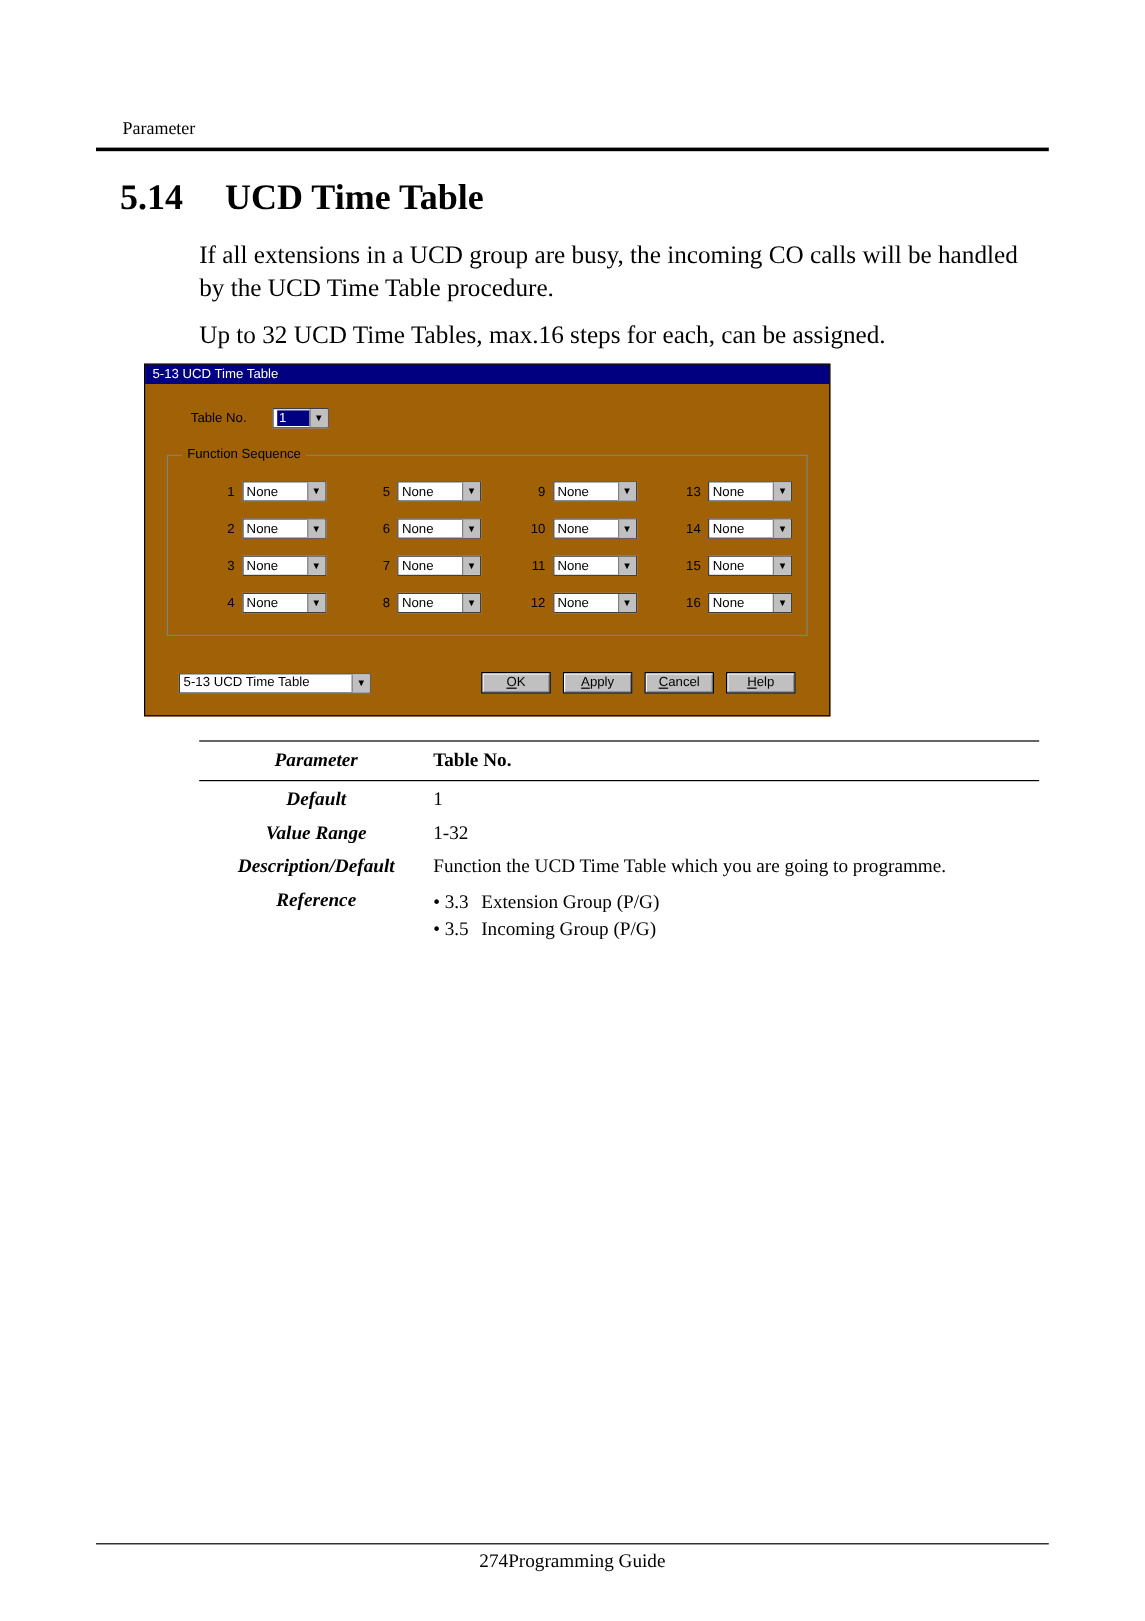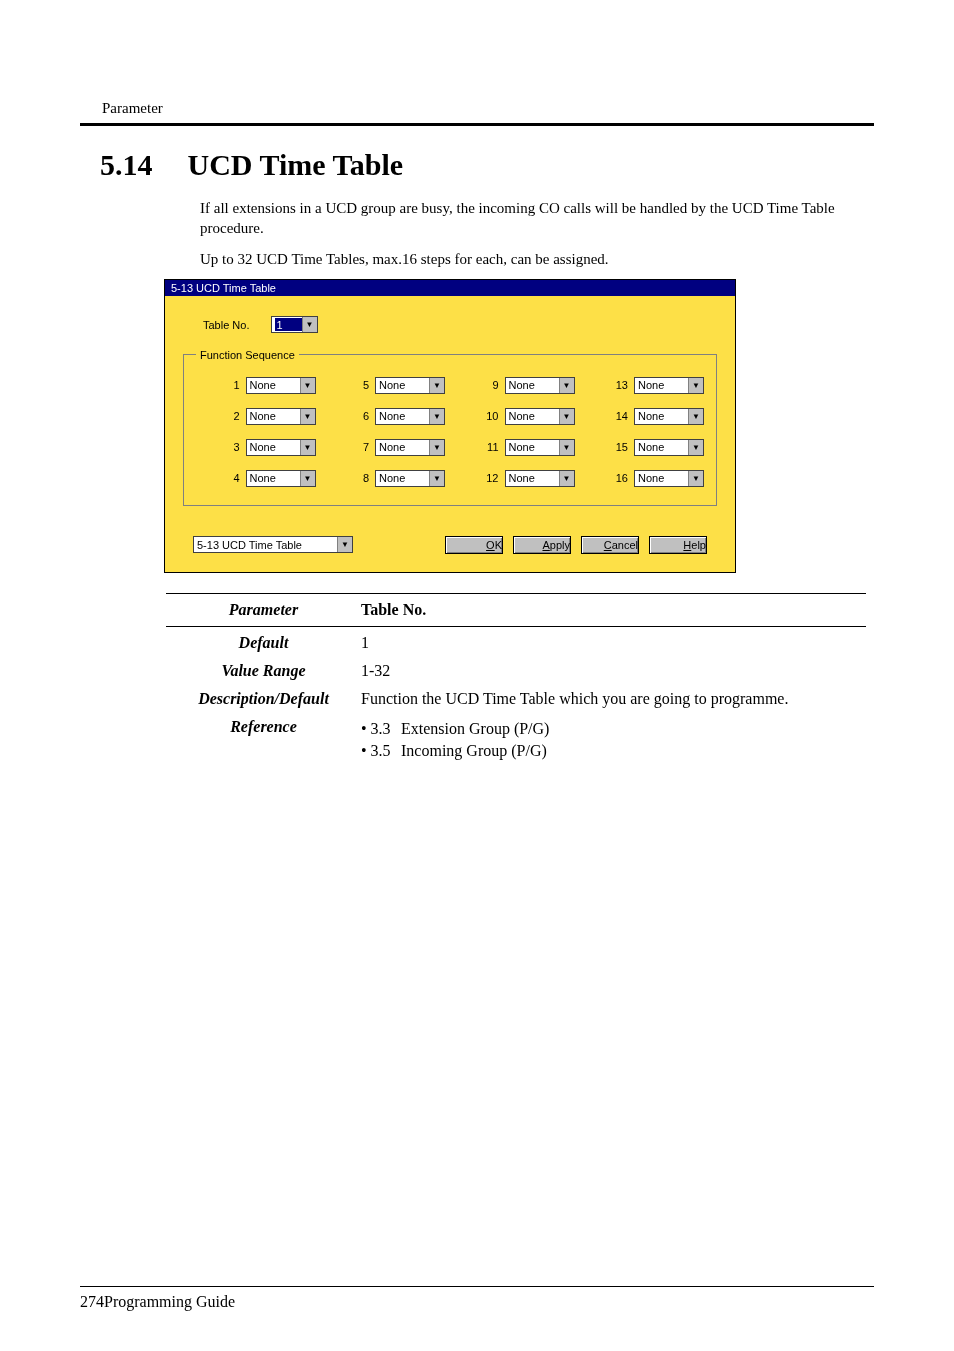--- a/index.html
+++ b/index.html
@@ -31,34 +31,34 @@
     border-top: 1px solid #000;
     margin: 0;
   }
   .section-title {
     font-size: 30px;
     font-weight: bold;
     margin: 22px 0 16px 0;
   }
   .section-num { display:inline-block; width:80px;margin-left:20px; }
   .intro {
-    margin-left: 120px;
-    font-size: 15px;
+    margin-left: 86px;
+    font-size: 21px;
     line-height: 1.35;
     margin-bottom: 10px;
   }
   
   .dialog {
-    margin-left: 84px;
+    margin-left: 40px;
     width: 570px;
     border: 1px solid #000;
     font-family: Tahoma, sans-serif;
     font-size: 11px;
     color: #000;
-    background: #fde047;
+    background: #a16207;
   }
   .titlebar {
     background: #000080;
     color: #fff;
     padding: 2px 6px;
     font-size: 11px;
   }
   .dlg-body { padding: 14px 18px 8px 18px; }
   .row-tableno { margin: 6px 0 16px 20px; }
   .row-tableno label { margin-right: 18px; }
@@ -102,21 +102,21 @@
     gap:10px;
     padding: 30px 10px 10px 10px;
     justify-content:flex-start;
   }
   .screen-combo { width:160px; justify-content:space-between;}
   .btn {
     border:1px solid #000;
     background:#c0c0c0;
     padding:2px 0;
     width:56px;
-    text-align:right;
+    text-align:center;
     font-size:11px;
     box-shadow: inset 1px 1px 0 #fff, inset -1px -1px 0 #808080;
   }
   .btn .ul { text-decoration: underline; }
   
   .ptable {
     margin: 20px 0 0 86px;
     font-size: 16px;
     width: 700px;
   }
@@ -125,21 +125,21 @@
   .ptable .pv { flex:1; }
   .ptable .hdr .pv { font-weight:bold; font-style:normal;}
   .ptable hr { border:0; border-top:1px solid #000; margin:2px 0; }
   .ref-list { line-height:1.4;}
   .ref-list .bullet { display:inline-block; width:40px;}
   
   .footer {
     position:absolute;
     bottom:40px; left:80px; right:80px;
   }
-  .footer .ln { display:flex; justify-content:flex-start; font-size:16px; margin-top:6px;}
+  .footer .ln { display:flex; justify-content:center; font-size:16px; margin-top:6px;}
 </style>
 </head>
 <body>
 
 <div class="page">
   <div class="header-label">Parameter</div>
   <hr class="thick-rule">
 
   <div class="section-title">
     <span class="section-num">5.14</span>

